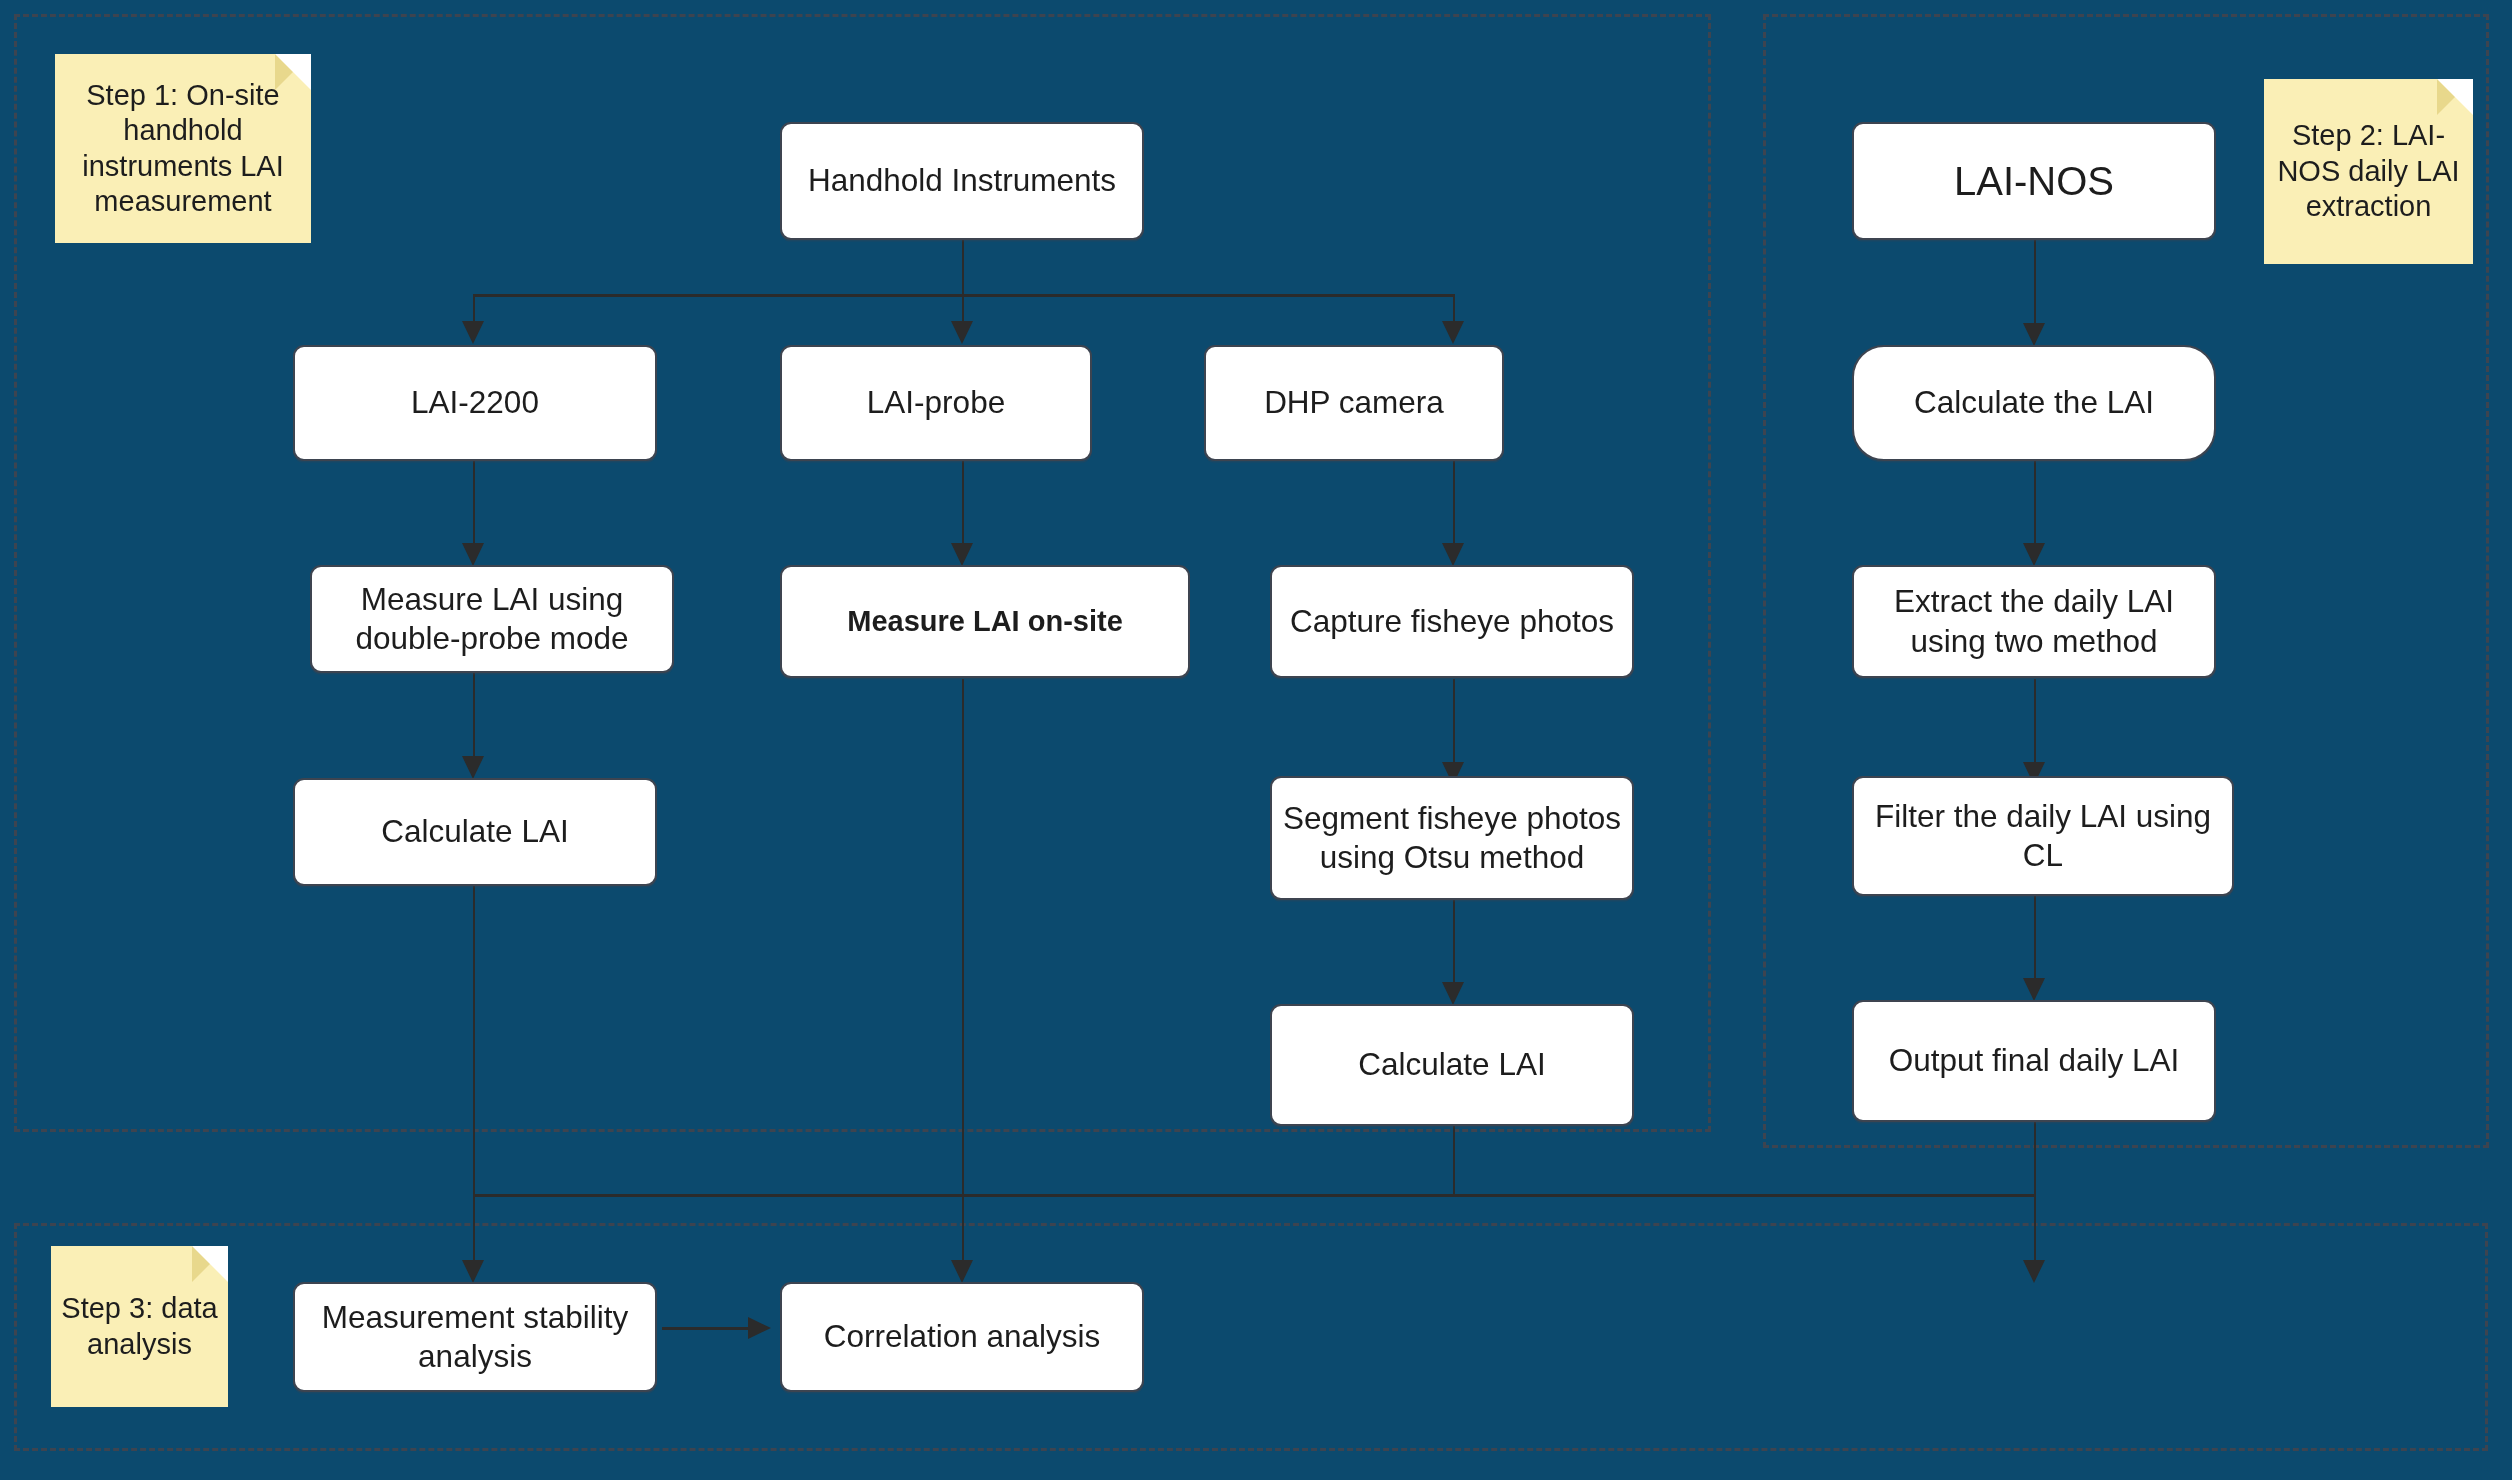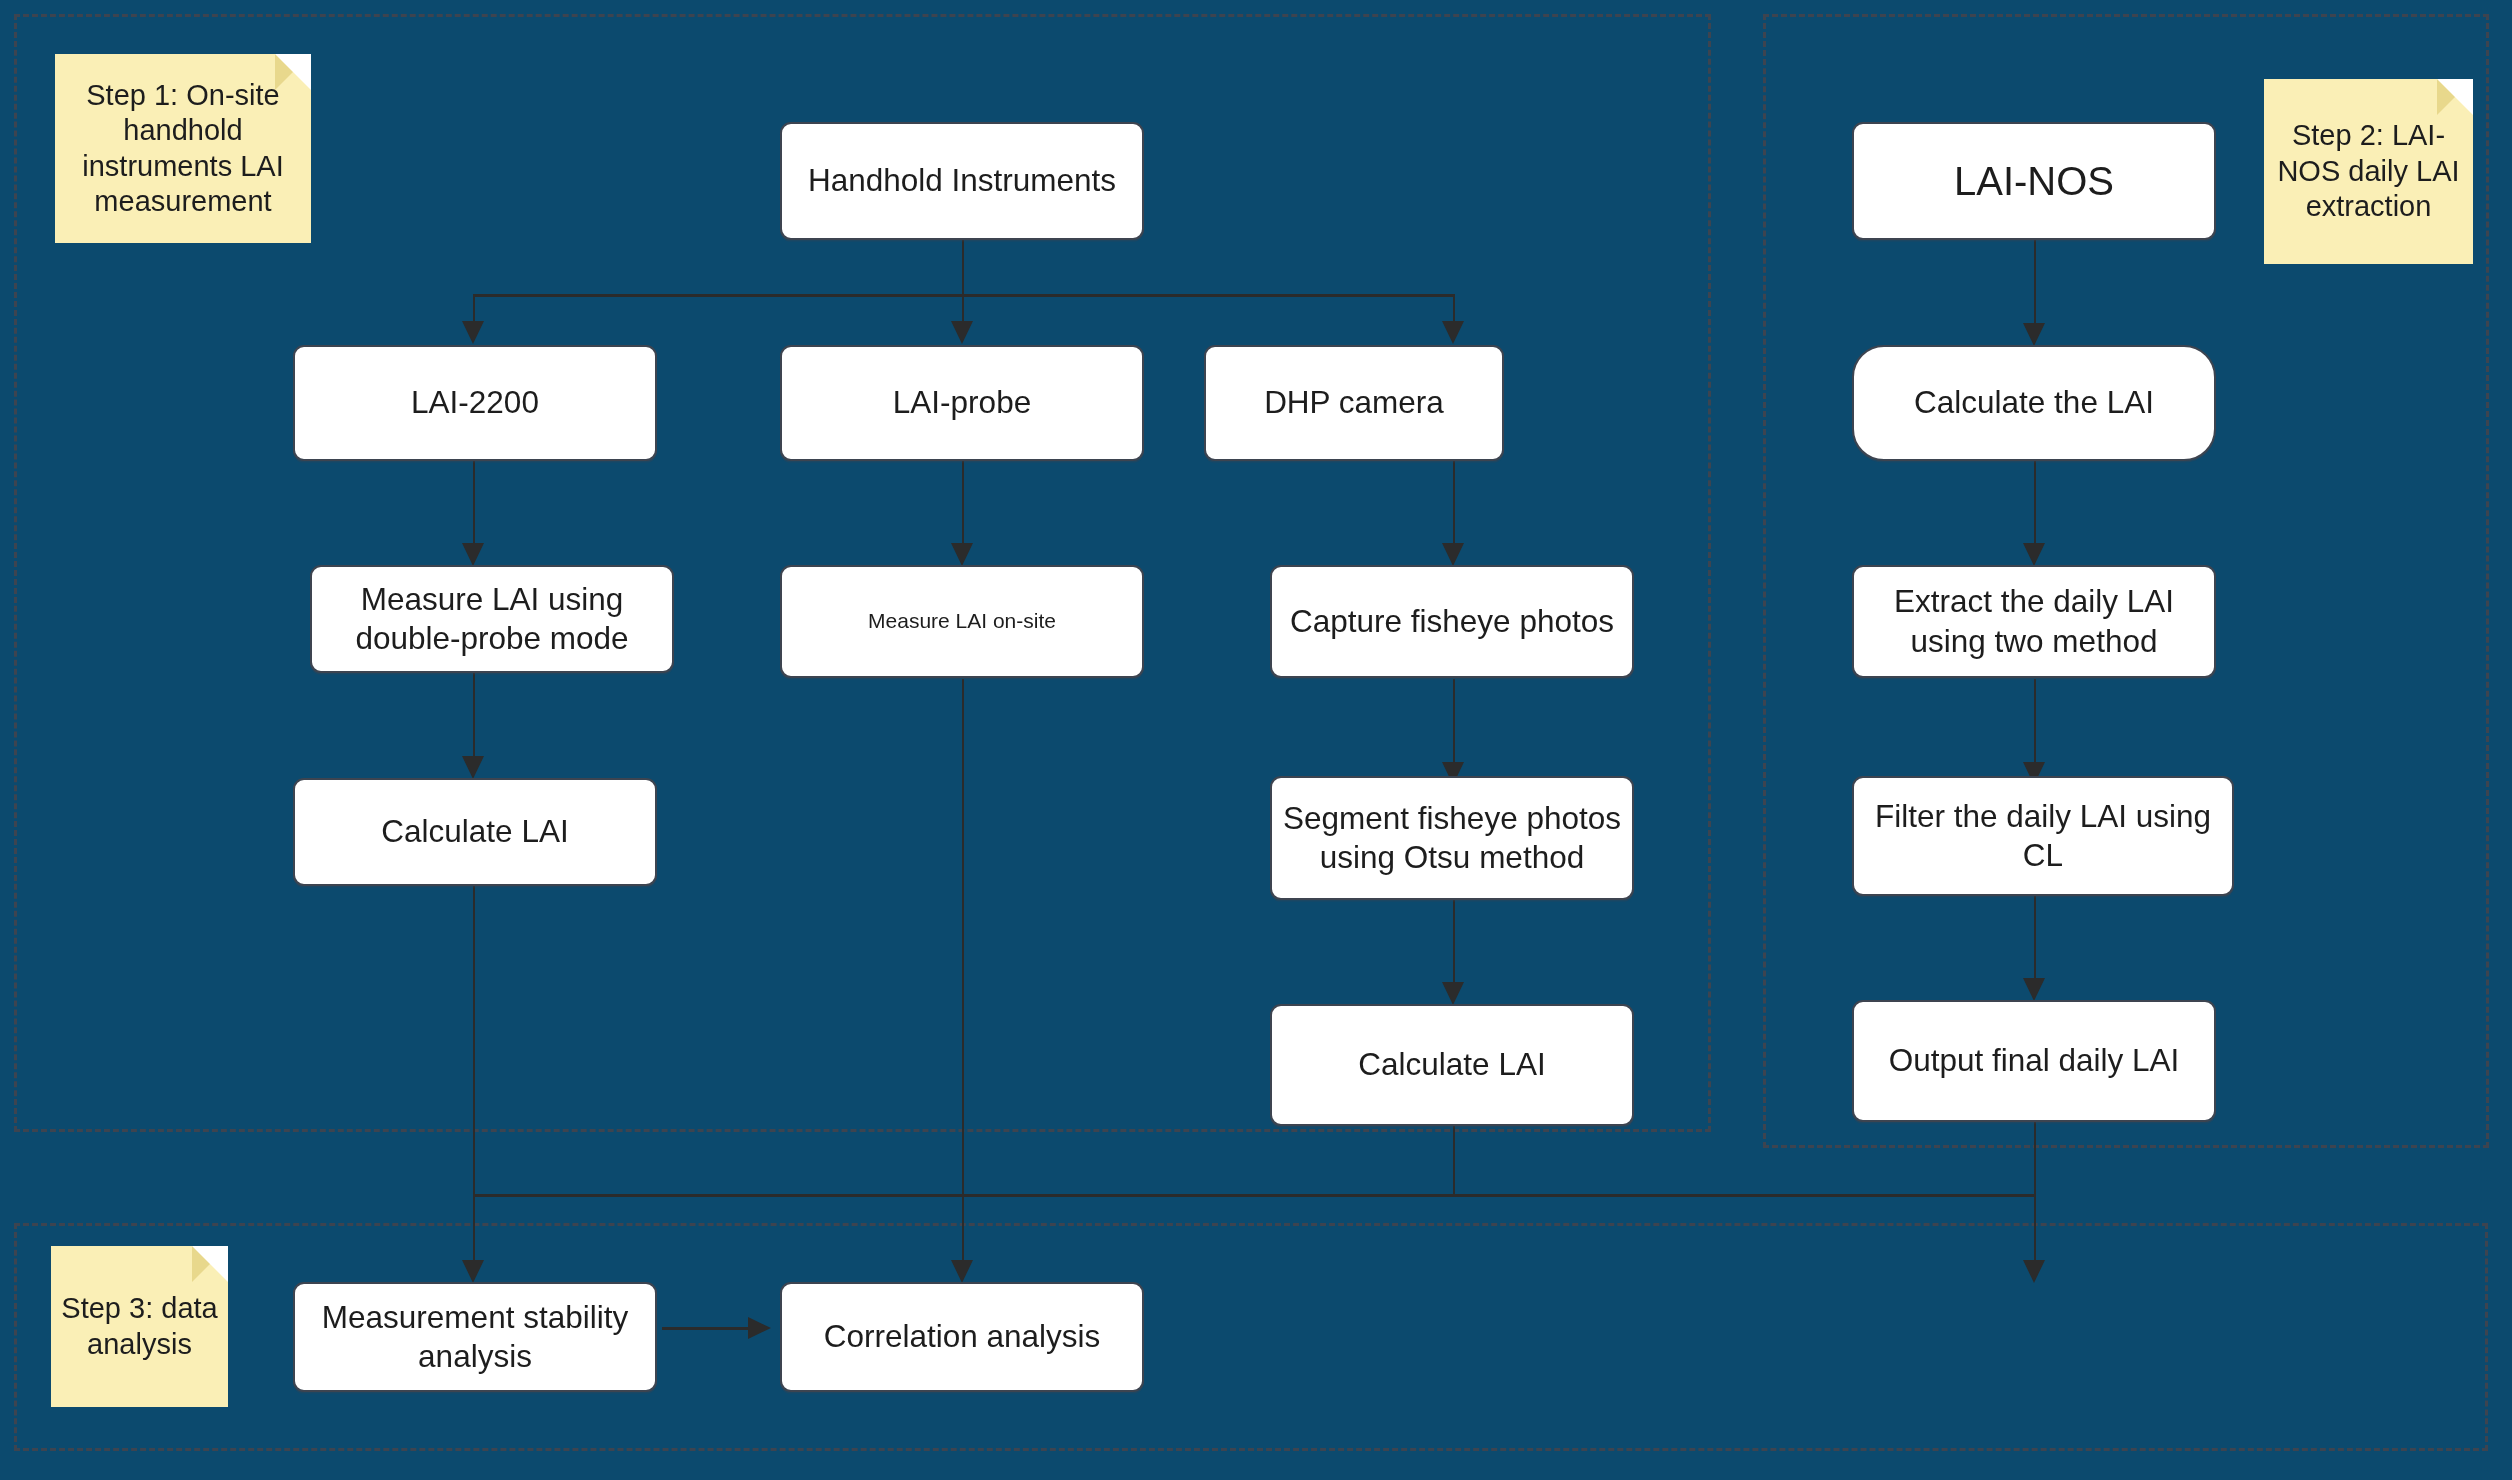--- a/index.html
+++ b/index.html
@@ -197,33 +197,33 @@
   <div class="arrow-right" style="left:748px; top:1317px;"></div>
 
   <div class="node" style="left:780px; top:122px; width:364px; height:118px; font-size:31.5px;">
     <span>Handhold Instruments</span>
   </div>
 
   <div class="node" style="left:293px; top:345px; width:364px; height:116px; font-size:31.5px;">
     <span>LAI-2200</span>
   </div>
 
-  <div class="node" style="left:780px; top:345px; width:364px; height:116px; font-size:31.5px;">
+  <div class="node" style="left:780px; top:345px; width:312px; height:116px; font-size:31.5px;">
     <span>LAI-probe</span>
   </div>
 
   <div class="node" style="left:1204px; top:345px; width:300px; height:116px; font-size:31.5px;">
     <span>DHP camera</span>
   </div>
 
   <div class="node" style="left:310px; top:565px; width:364px; height:108px; font-size:31.5px;">
     <span>Measure LAI using double-probe mode</span>
   </div>
 
-  <div class="node" style="left:780px; top:565px; width:364px; height:113px; font-size:21px;">
+  <div class="node" style="left:780px; top:565px; width:410px; height:113px; font-size:29px;font-weight:bold;">
     <span>Measure LAI on-site</span>
   </div>
 
   <div class="node" style="left:1270px; top:565px; width:364px; height:113px; font-size:31.5px;">
     <span>Capture fisheye photos</span>
   </div>
 
   <div class="node" style="left:293px; top:778px; width:364px; height:108px; font-size:31.5px;">
     <span>Calculate LAI</span>
   </div>

